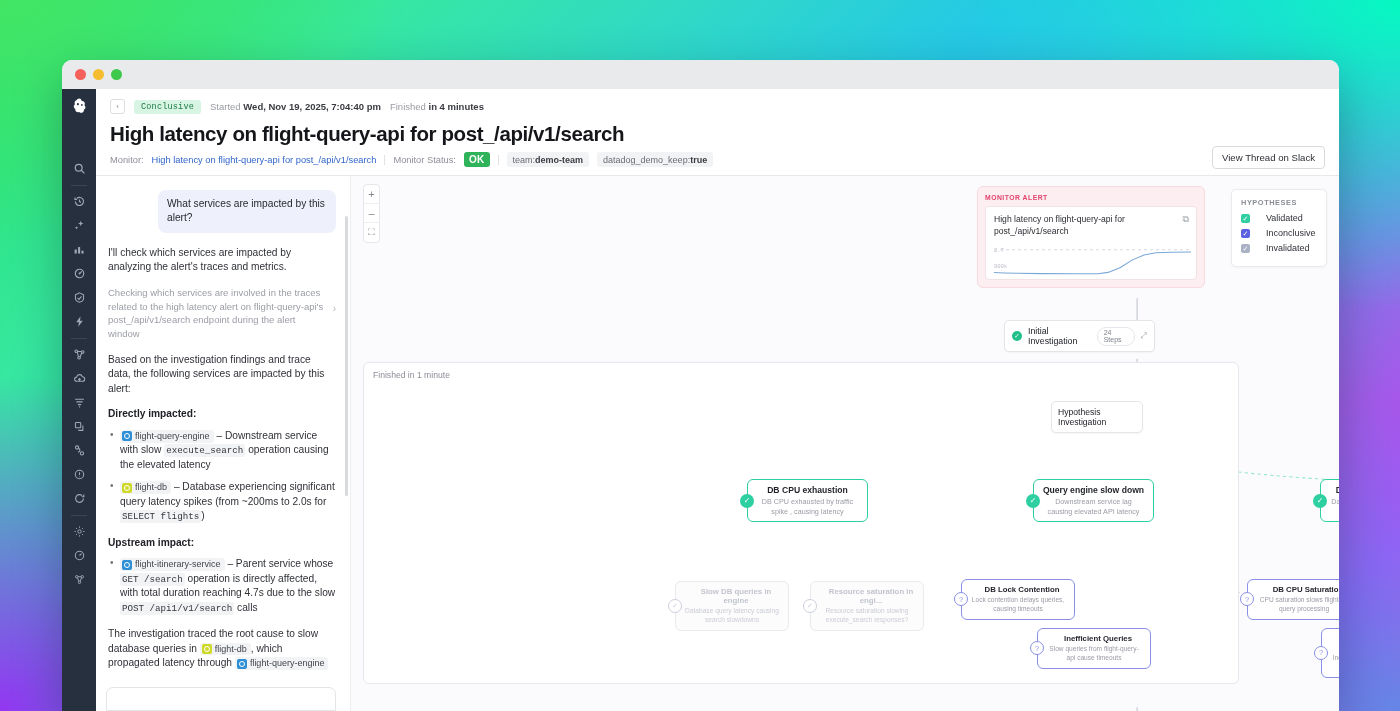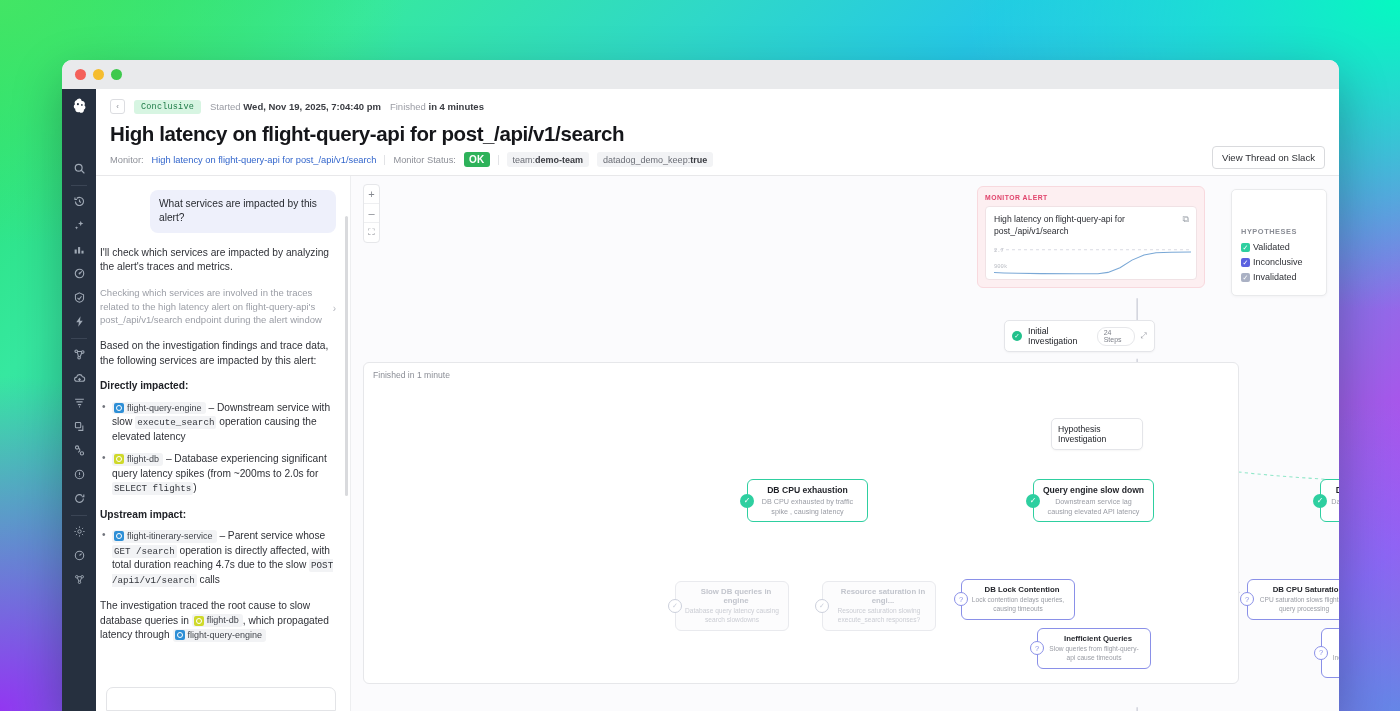--- a/index.html
+++ b/index.html
@@ -54,21 +54,21 @@
   .subline a { color: #3366cc; text-decoration: none; cursor: pointer; }
   .sub-sep { width: 1px; height: 10px; background: #e2e3e6; }
   .ok-badge { background: #2eb25a; color: #fff; font-size: 10px; font-weight: 700; padding: 2px 5px; border-radius: 3px; letter-spacing: .3px; }
   .tagchip { background: #f2f3f5; color: #6a6d75; font-size: 9px; padding: 2.5px 6px; border-radius: 3px; }
   .tagchip b { color: #3a3c42; font-weight: 700; }
   .slackbtn { position: absolute; right: 14px; top: 57px; border: 1px solid #d9dadd; background: #fff; border-radius: 4px; font-size: 9.6px; color: #2c2e33; padding: 5px 9px; cursor: pointer; }
 
   .content { flex: 1; display: flex; min-height: 0; }
 
   
-  .chat { width: 254px; flex: 0 0 254px; padding: 14px 14px 0 4px; overflow: hidden; position: relative; font-size: 10.2px; color: #2f3137; line-height: 1.42; }
+  .chat { width: 254px; flex: 0 0 254px; padding: 14px 14px 0 12px; overflow: hidden; position: relative; font-size: 10.2px; color: #2f3137; line-height: 1.42; }
   .bubble { background: #eef0fb; border-radius: 8px; padding: 7px 9px; margin-left: 50px; margin-bottom: 13px; color: #272a30; }
   .p { margin-bottom: 11px; }
   .tool-row { display: flex; align-items: flex-start; gap: 4px; color: #9b9ea6; font-size: 9.5px; line-height: 1.45; margin-bottom: 12px; }
   .tool-row .chev { margin-left: auto; color: #b5b8bf; font-size: 10px; padding-top: 16px; }
   .h-sub { font-weight: 700; color: #202227; margin-bottom: 7px; }
   ul.svc { list-style: none; margin: 0 0 12px 0; }
   ul.svc li { position: relative; padding-left: 12px; margin-bottom: 8px; }
   ul.svc li::before { content: "•"; position: absolute; left: 2px; top: -1px; color: #70737b; }
   .svc-chip { display: inline-flex; align-items: center; gap: 3px; background: #f2f3f5; border-radius: 3px; padding: 0 4px 0 2px; font-size: 9px; color: #42454c; vertical-align: middle; }
   .svc-ic { width: 10px; height: 10px; border-radius: 2px; display: inline-block; position: relative; }
@@ -78,22 +78,22 @@
   .inputbox { position: absolute; left: 10px; right: 14px; bottom: 0; height: 24px; border: 1px solid #e3e4e7; border-radius: 7px 7px 0 0; background: #fff; }
   .scrollbar { position: absolute; right: 2px; top: 40px; width: 3px; height: 280px; background: #d9dadd; border-radius: 2px; }
 
   
   .canvas { flex: 1; position: relative; background: #fbfbfd; border-left: 1px solid #edeef0; overflow: hidden; }
   .zoomctl { position: absolute; left: 12px; top: 8px; width: 17px; background: #fff; border: 1px solid #e6e7ea; border-radius: 4px; z-index: 6; }
   .zoomctl div { height: 19px; display: flex; align-items: center; justify-content: center; color: #85888f; font-size: 11px; cursor: pointer; border-bottom: 1px solid #eeeff1; }
   .zoomctl div:last-child { border-bottom: 0; font-size: 9px; }
 
   .legend { position: absolute; right: 12px; top: 13px; width: 96px; background: #fff; border: 1px solid #e9eaec; border-radius: 5px; padding: 8px 9px; z-index: 6; box-shadow: 0 1px 3px rgba(0,0,0,.04); }
-  .legend-t { font-size: 7.4px; letter-spacing: .55px; color: #8b8e96; font-weight: 700; margin-bottom: 6px; margin-top: 29px; }
-  .legend-row { display: flex; align-items: center; gap: 3px; margin-bottom: 5px; font-size: 9px; color: #2f3137; }
+  .legend-t { font-size: 7.4px; letter-spacing: .55px; color: #8b8e96; font-weight: 700; margin-bottom: 6px; }
+  .legend-row { display: flex; align-items: center; gap: 16px; margin-bottom: 5px; font-size: 9px; color: #2f3137; }
   .cbx { width: 9px; height: 9px; border-radius: 2px; display: flex; align-items: center; justify-content: center; color: #fff; font-size: 7px; line-height: 1; }
 
   .alertcard { position: absolute; left: 626px; top: 10px; width: 228px; background: #fdeff1; border: 1px solid #f8d9de; border-radius: 6px; padding: 7px; }
   .alert-lbl { font-size: 6.8px; font-weight: 700; color: #e0436b; letter-spacing: .5px; margin-bottom: 5px; }
   .alert-inner { background: #fff; border: 1px solid #f0e2e5; border-radius: 4px; padding: 7px 8px 0 8px; height: 74px; position: relative; overflow: hidden; }
   .alert-title { font-size: 8.6px; color: #2b2d33; line-height: 1.38; width: 170px; }
   .alert-ic { position: absolute; right: 7px; top: 7px; color: #9aa0a8; font-size: 9px; }
   .chartbox { position: absolute; left: 0; right: 0; bottom: 0; top: 38px; }
   .ylab { position: absolute; font-family: "Liberation Mono", monospace; font-size: 5.5px; color: #b9bcc3; left: 8px; }
 
@@ -391,21 +391,21 @@
             <span class="tick">✓</span>
             <span style="font-size:8.8px;color:#22242a;">Initial Investigation</span>
             <span class="steps-pill" style="margin-left:auto">24 Steps</span>
             <span style="color:#9b9ea6;font-size:8px">⤢</span>
           </div>
 
           <div class="group">
             <div class="group-lbl">Finished in 1 minute</div>
           </div>
 
-          <div class="stagenode" style="left:700px; top:242px; width:92px; justify-content:center; padding:5px 6px;">
+          <div class="stagenode" style="left:700px; top:225px; width:92px; justify-content:center; padding:5px 6px;">
             <span style="font-size:8.6px;color:#22242a;">Hypothesis Investigation</span>
           </div>
 
           <div class="hypo validated" style="left:396px; top:303px; width:121px;">
             <span class="mark ok">✓</span>
             <div class="hypo-t">DB CPU exhaustion</div>
             <div class="hypo-d">DB CPU exhausted by traffic spike , causing latency</div>
           </div>
           <div class="hypo validated" style="left:682px; top:303px; width:121px;">
             <span class="mark ok">✓</span>
@@ -416,21 +416,21 @@
             <span class="mark ok">✓</span>
             <div class="hypo-t">Dependency timeouts</div>
             <div class="hypo-d">Database timeouts are slowing API response times</div>
           </div>
 
           <div class="leaf dead" style="left:324px; top:405px; width:114px;">
             <span class="mark x">✓</span>
             <div class="leaf-t">Slow DB queries in engine</div>
             <div class="leaf-d">Database query latency causing search slowdowns</div>
           </div>
-          <div class="leaf dead" style="left:471px; top:405px; width:114px;">
+          <div class="leaf dead" style="left:459px; top:405px; width:114px;">
             <span class="mark x">✓</span>
             <div class="leaf-t">Resource saturation in engi...</div>
             <div class="leaf-d">Resource saturation slowing execute_search responses?</div>
           </div>
           <div class="leaf open" style="left:610px; top:403px; width:114px;">
             <span class="mark q">?</span>
             <div class="leaf-t">DB Lock Contention</div>
             <div class="leaf-d">Lock contention delays queries, causing timeouts</div>
           </div>
           <div class="leaf open" style="left:896px; top:403px; width:114px;">

